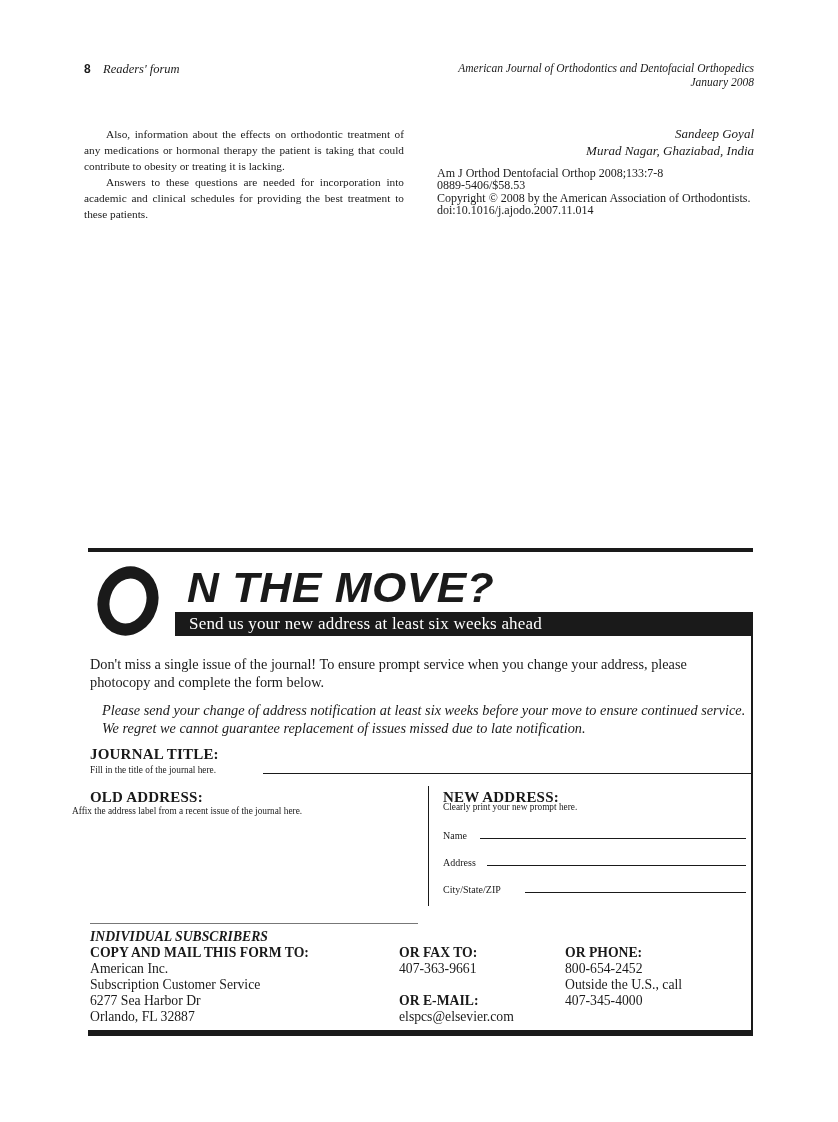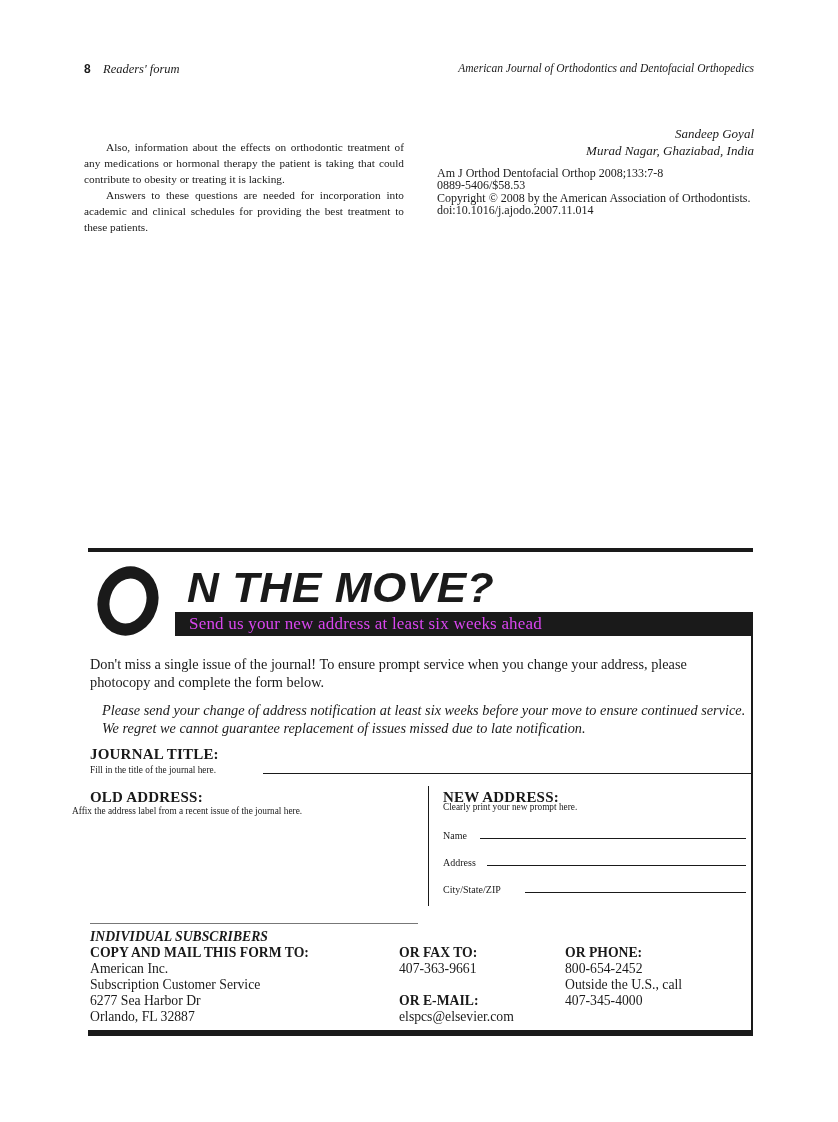--- a/index.html
+++ b/index.html
@@ -6,31 +6,31 @@
   body { width:838px; height:1122px; position:relative; overflow:hidden; color:#1a1a1a;
          font-family:"Liberation Serif", "DejaVu Serif", serif; }
   .abs { position:absolute; }
 
   
   .page-num { left:84px; top:62px; font-family:"Liberation Sans", sans-serif; font-size:12px; font-weight:bold; }
   .section { left:103px; top:62px; font-size:12.5px; font-style:italic; }
   .journal { right:84px; top:61px; font-size:11.5px; font-style:italic; text-align:right; line-height:14px; }
 
   
-  .body-col { left:84px; top:126px; width:320px; font-size:11.3px; line-height:16px; text-align:justify;margin-top:13px; }
+  .body-col { left:84px; top:126px; width:320px; font-size:11.3px; line-height:16px; text-align:justify; }
   .body-col p { margin:0; text-indent:22px; }
   .sig { right:84px; top:125px; text-align:right; font-style:italic; font-size:13px; line-height:17px; }
   .cite { left:437px; top:167px; font-size:12px; line-height:12.3px; }
 
   
   .top-rule { left:88px; top:548px; width:665px; height:4px; background:#1a1a1a; }
   .logo-o { left:96px; top:565px; width:64px; height:72px; }
   .headline { left:187px; top:566px; font-family:"Liberation Sans", sans-serif; font-weight:bold; font-style:italic;
               font-size:42px; letter-spacing:0.5px; line-height:44px; transform:scaleX(1.05); transform-origin:left; }
-  .banner { left:175px; top:612px; width:578px; height:24px; background:#1a1a1a; color:#d946ef;
+  .banner { left:175px; top:612px; width:578px; height:24px; background:#1a1a1a; color:#ffffff;
             font-size:17px; line-height:24px; padding-left:14px; box-sizing:border-box; letter-spacing:0.2px; }
   .right-border { left:751px; top:612px; width:2px; height:424px; background:#1a1a1a; }
   .intro { left:90px; top:655px; width:650px; font-size:14.3px; line-height:18px; }
   .notice { left:90px; top:701px; width:650px; font-size:14.3px; line-height:18px; font-style:italic;margin-left:12px; }
   .label-big { font-size:15px; font-weight:bold; letter-spacing:0.2px; }
   .label-small { font-size:9.3px; }
 
   .jt-label { left:90px; top:746px; }
   .jt-hint { left:90px; top:765px; }
   .jt-line { left:263px; top:773px; width:490px; height:1px; background:#1a1a1a; }
@@ -56,20 +56,21 @@
   .col-phone { left:565px; top:945px; }
   .bottom-rule { left:88px; top:1030px; width:665px; height:6px; background:#1a1a1a; }
 </style>
 </head>
 <body>
 
 <div class="abs page-num">8</div>
 <div class="abs section">Readers' forum</div>
 <div class="abs journal">
   <div>American Journal of Orthodontics and Dentofacial Orthopedics</div>
+  <div>January 2008</div>
 </div>
 
 <div class="abs body-col">
   <p>Also, information about the effects on orthodontic treatment of any medications or hormonal therapy the patient is taking that could contribute to obesity or treating it is lacking.</p>
   <p>Answers to these questions are needed for incorporation into academic and clinical schedules for providing the best treatment to these patients.</p>
 </div>
 <div class="abs sig">
   <div>Sandeep Goyal</div>
   <div>Murad Nagar, Ghaziabad, India</div>
 </div>

